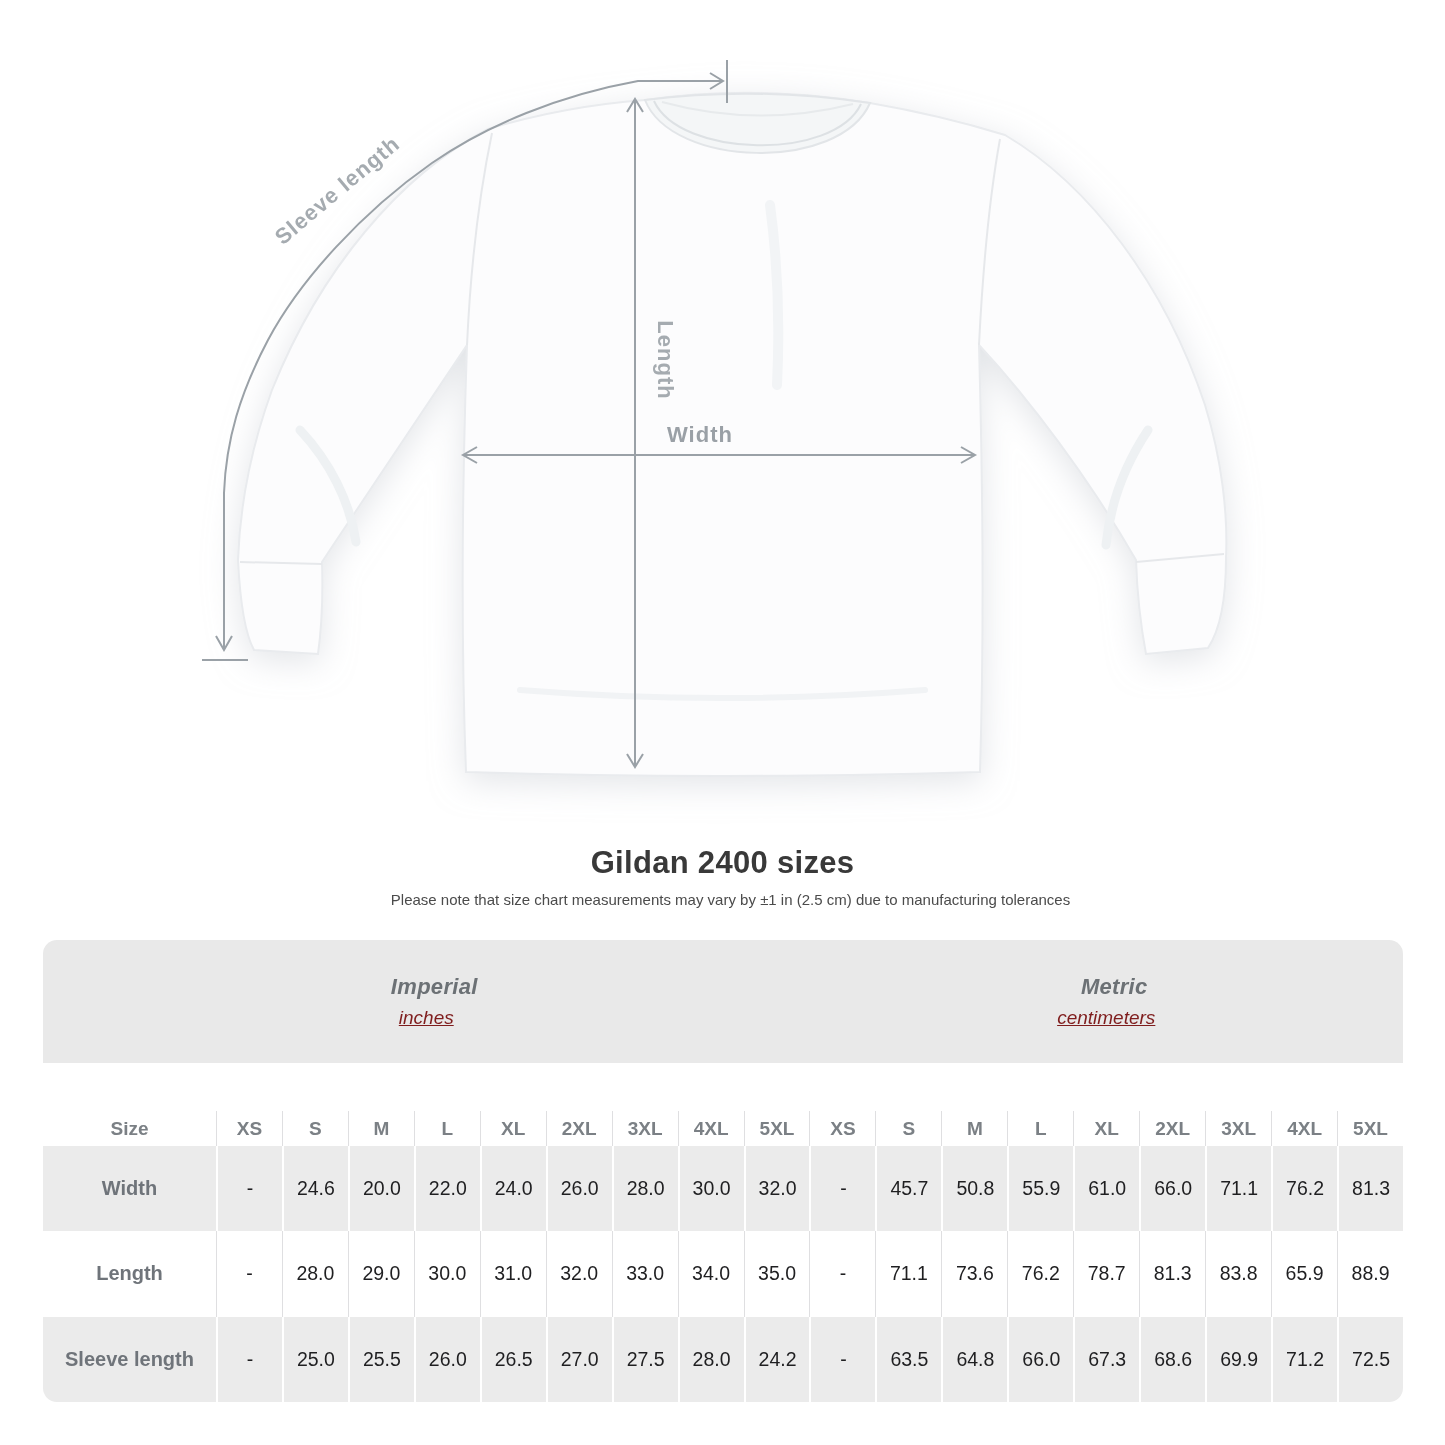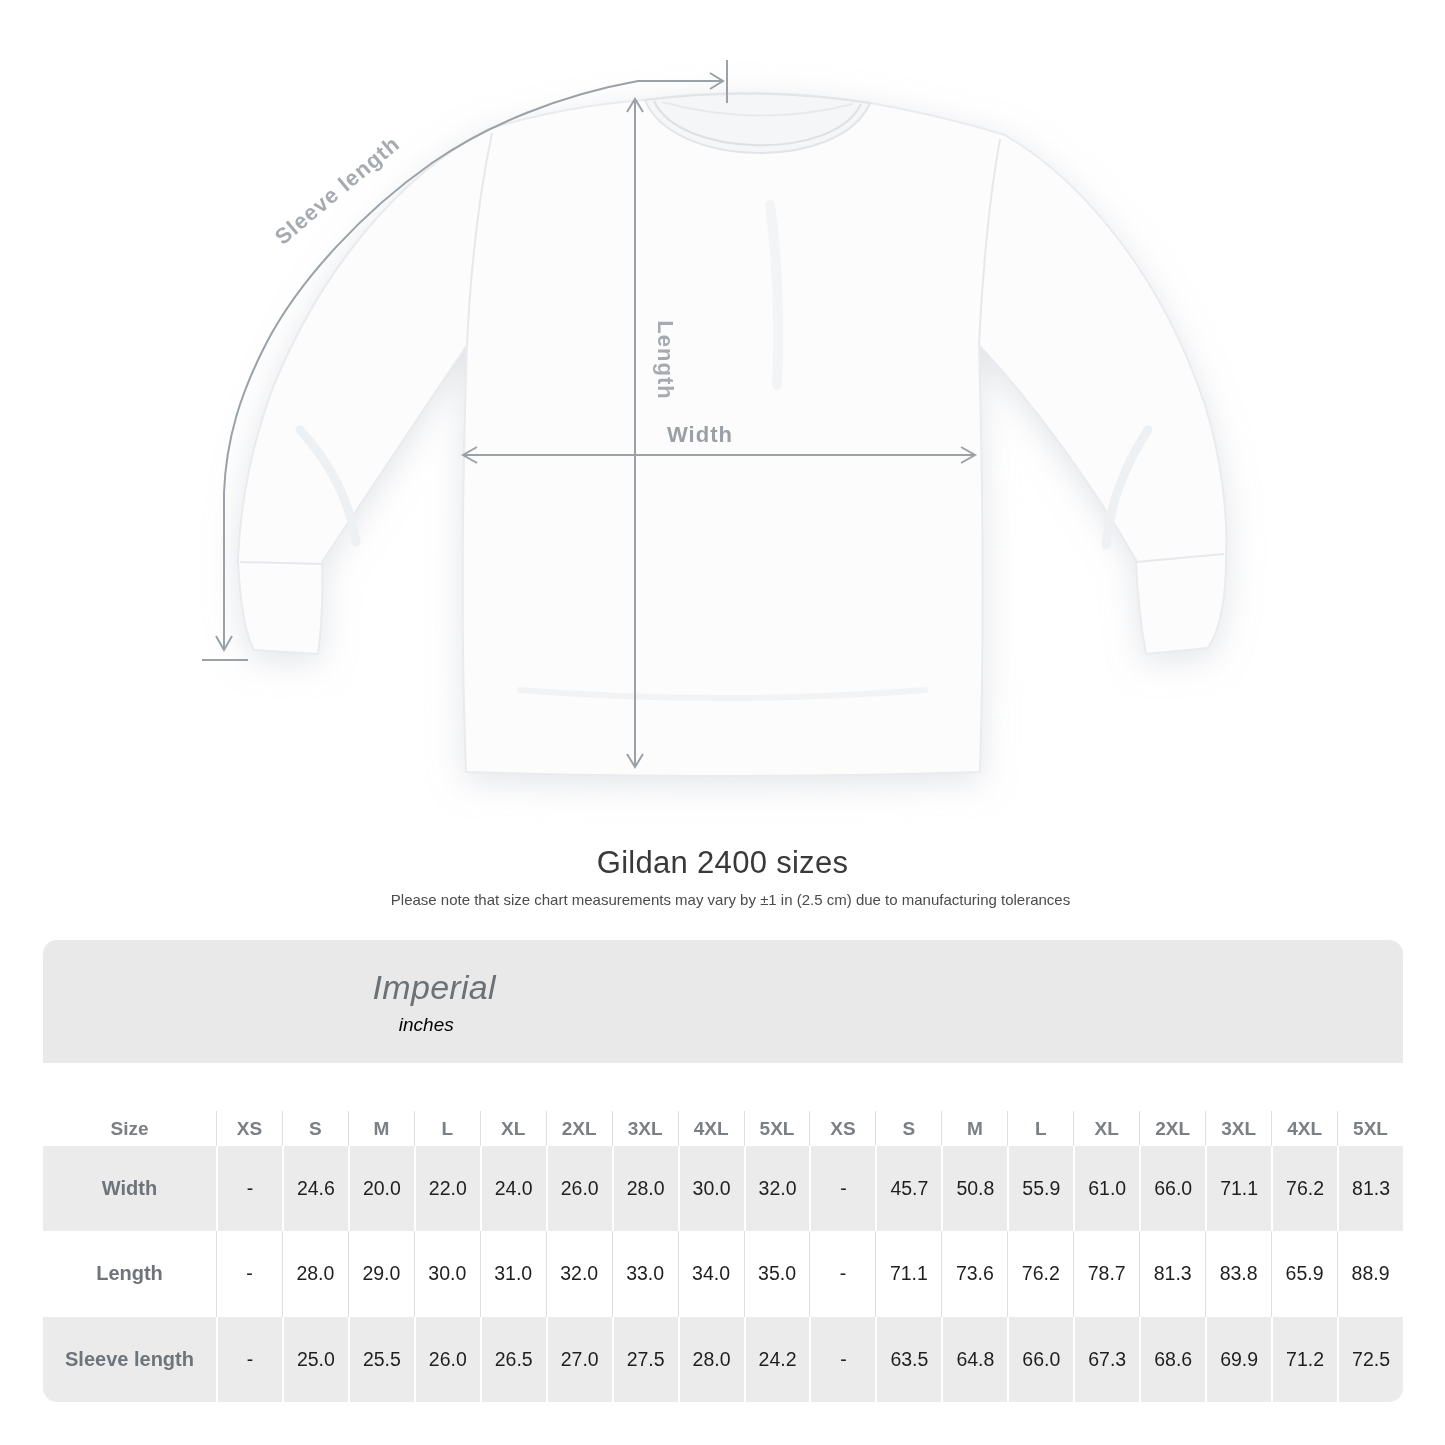--- a/index.html
+++ b/index.html
@@ -5,34 +5,34 @@
   html,body{margin:0;padding:0;background:#fff;}
   body{width:1445px;height:1445px;font-family:"Liberation Sans",sans-serif;position:relative;overflow:hidden;}
   .page{position:relative;width:1445px;height:1445px;background:#fff;}
 
   
   .diagram{position:absolute;left:0;top:0;width:1445px;height:835px;}
   svg text{font-family:"Liberation Sans",sans-serif;}
 
   
   .title{position:absolute;top:845px;left:0;width:100%;text-align:center;
-         font-size:31px;font-weight:normal;color:#393939;letter-spacing:.3px;}
+         font-size:31px;font-weight:bold;color:#393939;letter-spacing:.3px;}
   .subtitle{position:absolute;top:891px;left:8px;width:100%;text-align:center;
             font-size:15px;color:#4b4b4b;}
 
   
   .size-table{position:absolute;left:43px;top:940px;width:1360px;height:462px;
               border-radius:14px;overflow:hidden;background:#fff;
               display:flex;flex-direction:column;}
   .band{display:grid;grid-template-columns:173px repeat(18,1fr);height:123px;background:#e9e9e9;flex:none;}
   .band-cell{display:flex;flex-direction:column;align-items:center;justify-content:center;gap:7px;}
   .band-left{grid-column:1/11;}
   .band-right{grid-column:11/20;}
-  .group-name{font-weight:normal;font-style:italic;font-size:34px;color:#6c7175;letter-spacing:.3px;margin-left:16px;}
-  .group-unit{font-style:italic;font-size:19px;color:#000000;}
+  .group-name{font-weight:bold;font-style:italic;font-size:22px;color:#6c7175;letter-spacing:.3px;margin-left:16px;}
+  .group-unit{font-style:italic;font-size:19px;color:#7f1d1d;text-decoration:underline;}
 
   .trow{display:grid;grid-template-columns:173px repeat(18,1fr);flex:none;}
   .trow.sizes{height:83px;background:#fff;--sep:#dfdfe1;--sepw:1px;}
   .trow.data{flex:1;}
   .trow.data.gray{background:#ebebeb;--sep:#ffffff;--sepw:2px;}
   .trow.data.white{background:#ffffff;--sep:#dfdfe1;--sepw:1px;}
 
   .cell{display:flex;align-items:center;justify-content:center;
         border-left:var(--sepw,1px) solid var(--sep,#dfdfe1);}
   .cell:first-child{border-left:none;}
@@ -120,20 +120,24 @@
 
   <div class="title">Gildan 2400 sizes</div>
   <div class="subtitle">Please note that size chart measurements may vary by ±1 in (2.5 cm) due to manufacturing tolerances</div>
 
   <div class="size-table">
     <div class="band">
       <div class="band-cell band-left">
         <div class="group-name">Imperial</div>
         <div class="group-unit">inches</div>
       </div>
+      <div class="band-cell band-right">
+        <div class="group-name">Metric</div>
+        <div class="group-unit">centimeters</div>
+      </div>
     </div>
     <div class="trow sizes">
         <div class="cell size-cell">Size</div>
         <div class="cell size-cell">XS</div>
         <div class="cell size-cell">S</div>
         <div class="cell size-cell">M</div>
         <div class="cell size-cell">L</div>
         <div class="cell size-cell">XL</div>
         <div class="cell size-cell">2XL</div>
         <div class="cell size-cell">3XL</div>

